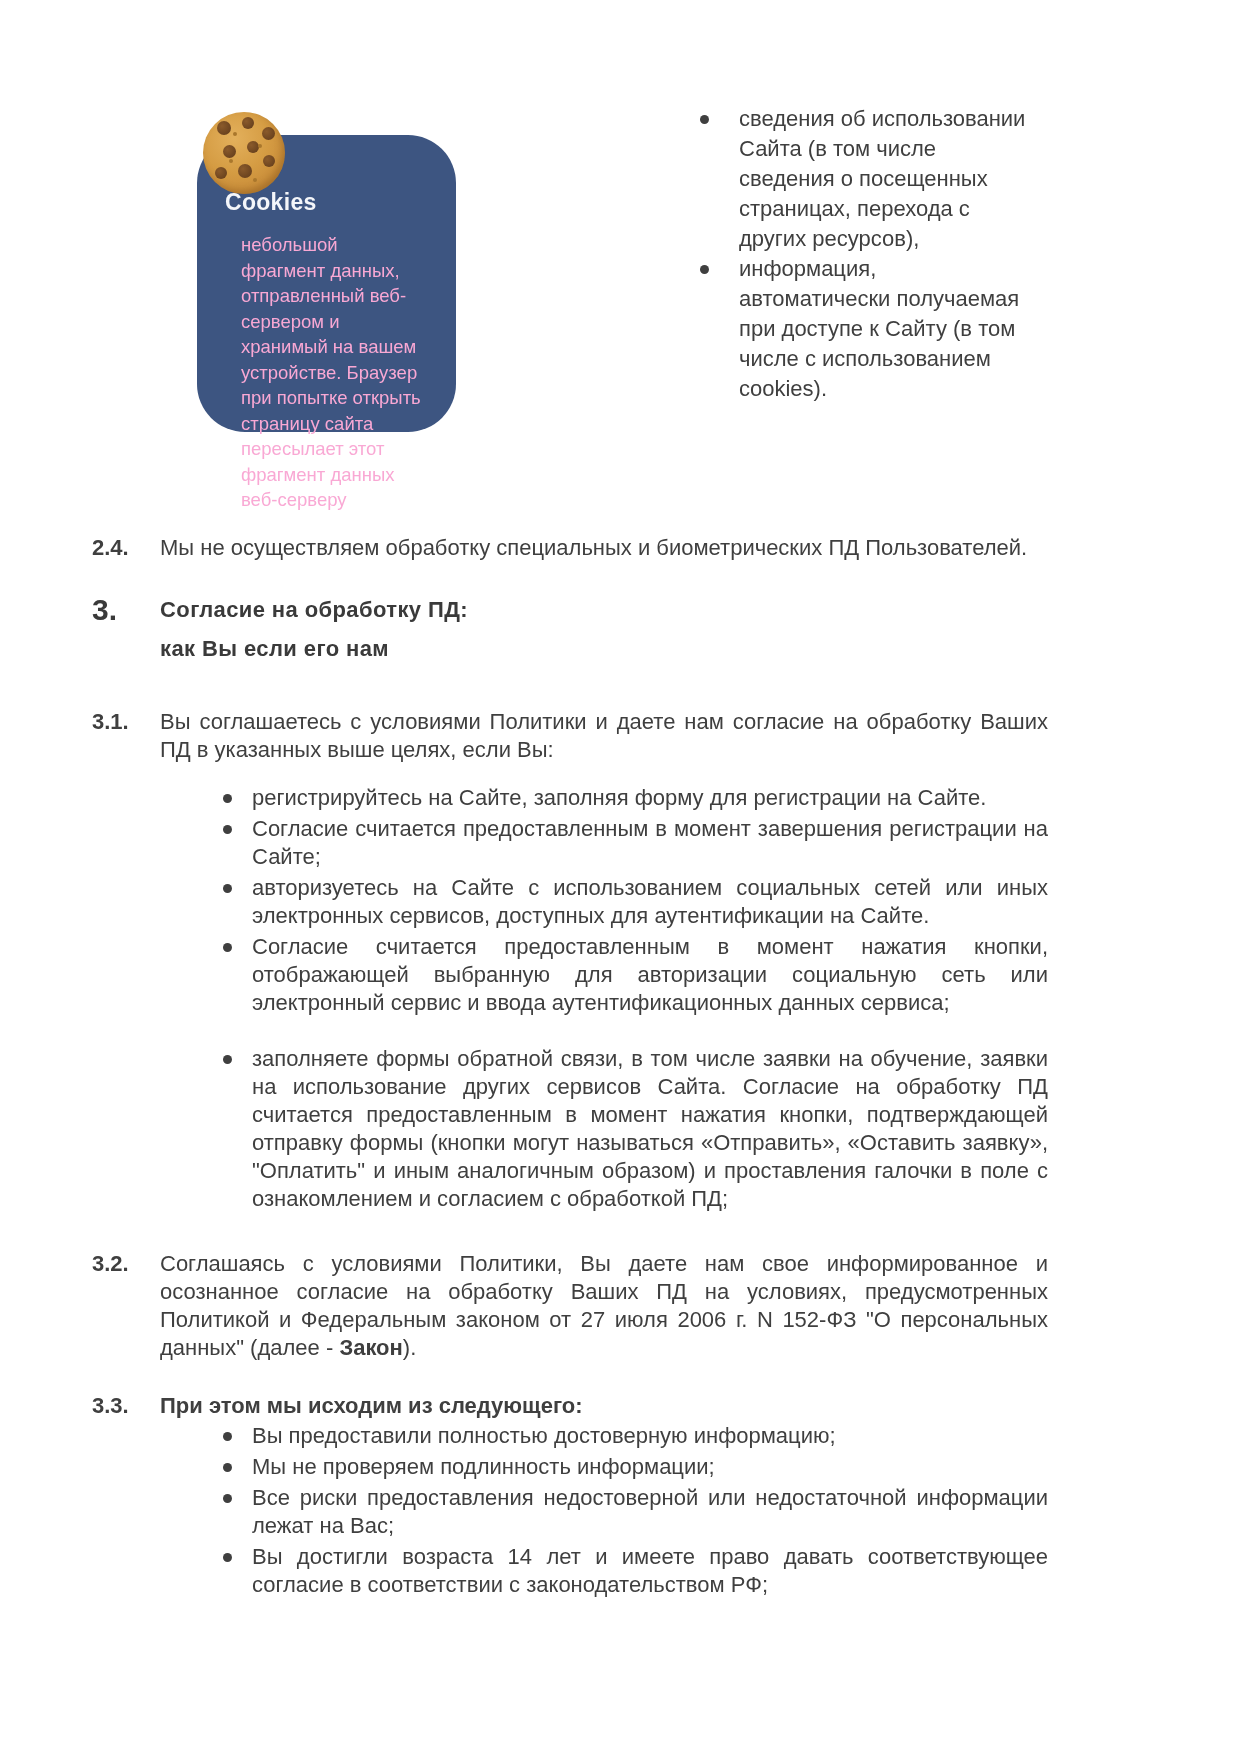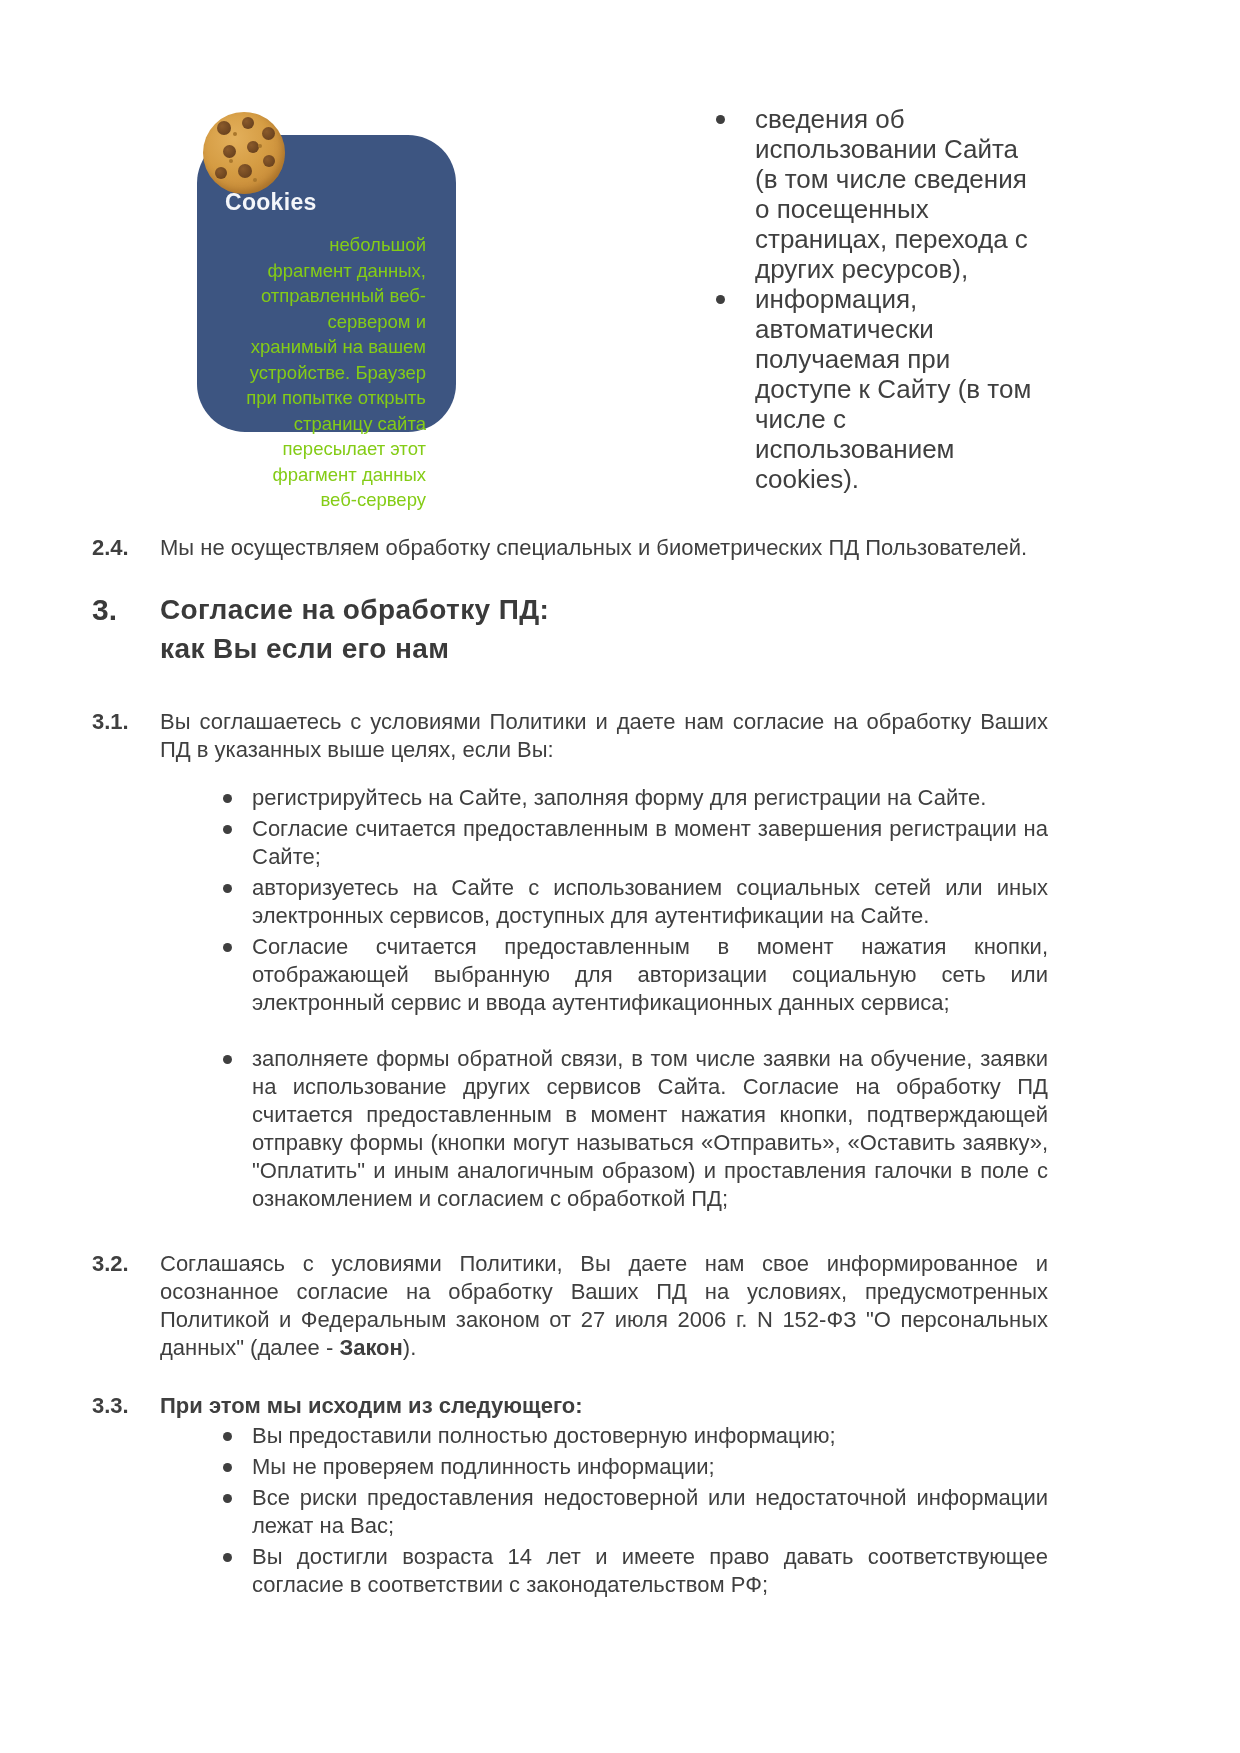--- a/index.html
+++ b/index.html
@@ -22,43 +22,42 @@
     padding:54px 14px 16px 28px;
   }
   .cookie-card h3{
     margin:0 0 11px 0;
     font-size:23px;font-weight:700;
     color:#f4f6fa;letter-spacing:.3px;
   }
   .cookie-card p{
     margin:16px;
     font-size:18.5px;line-height:25.5px;
-    color:#84cc16;
-    text-align:right;
+    color:#f9a8d4;
   }
   .cookie-icon{
     position:absolute;left:203px;top:112px;
     width:82px;height:82px;border-radius:50%;
     background:radial-gradient(circle at 38% 32%,#e3b05c 0%,#d59c43 45%,#c98d3a 72%,#b17a2f 100%);
     box-shadow:inset -3px -4px 6px rgba(120,75,20,.35);
   }
   .chip{
     position:absolute;border-radius:50%;
     background:radial-gradient(circle at 35% 35%,#8a5a2b,#5f3a1a);
   }
   .speck{
     position:absolute;width:4px;height:4px;border-radius:50%;
     background:#a9772c;
   }
 
   
   .collected-list{
-    position:absolute;left:713px;top:104px;width:330px;
+    position:absolute;left:697px;top:104px;width:330px;
     margin:0;padding:0;list-style:none;
-    font-size:26px;line-height:30px;color:#3f3f3f;
+    font-size:22px;line-height:30px;color:#3f3f3f;
   }
   .collected-list li{position:relative;padding-left:42px;margin:0;}
   .collected-list li::before{
     content:"";position:absolute;left:3px;top:11px;
     width:9px;height:9px;border-radius:50%;background:#3f3f3f;
   }
 
   
   .clause{
     position:absolute;left:92px;width:956px;
@@ -67,21 +66,21 @@
   .clause .num{
     position:absolute;left:0;top:0;font-weight:bold;
   }
   .clause .body{margin-left:68px;}
   .clause .body p{margin:0;}
   .just{text-align:justify;}
 
   
   .sec-head .num{font-size:30px;font-weight:700;color:#3a3a3a;line-height:39px;}
   .sec-head h2{
-    margin:0;font-size:28px;line-height:39px;
+    margin:0;font-size:22px;line-height:39px;
     font-weight:700;color:#3a3a3a;letter-spacing:.4px;
   }
 
   
   ul.doc-bullets{
     margin:20px 0 0 0;padding:0;list-style:none;
   }
   ul.doc-bullets li{
     position:relative;padding-left:92px;margin:0;
     text-align:justify;

